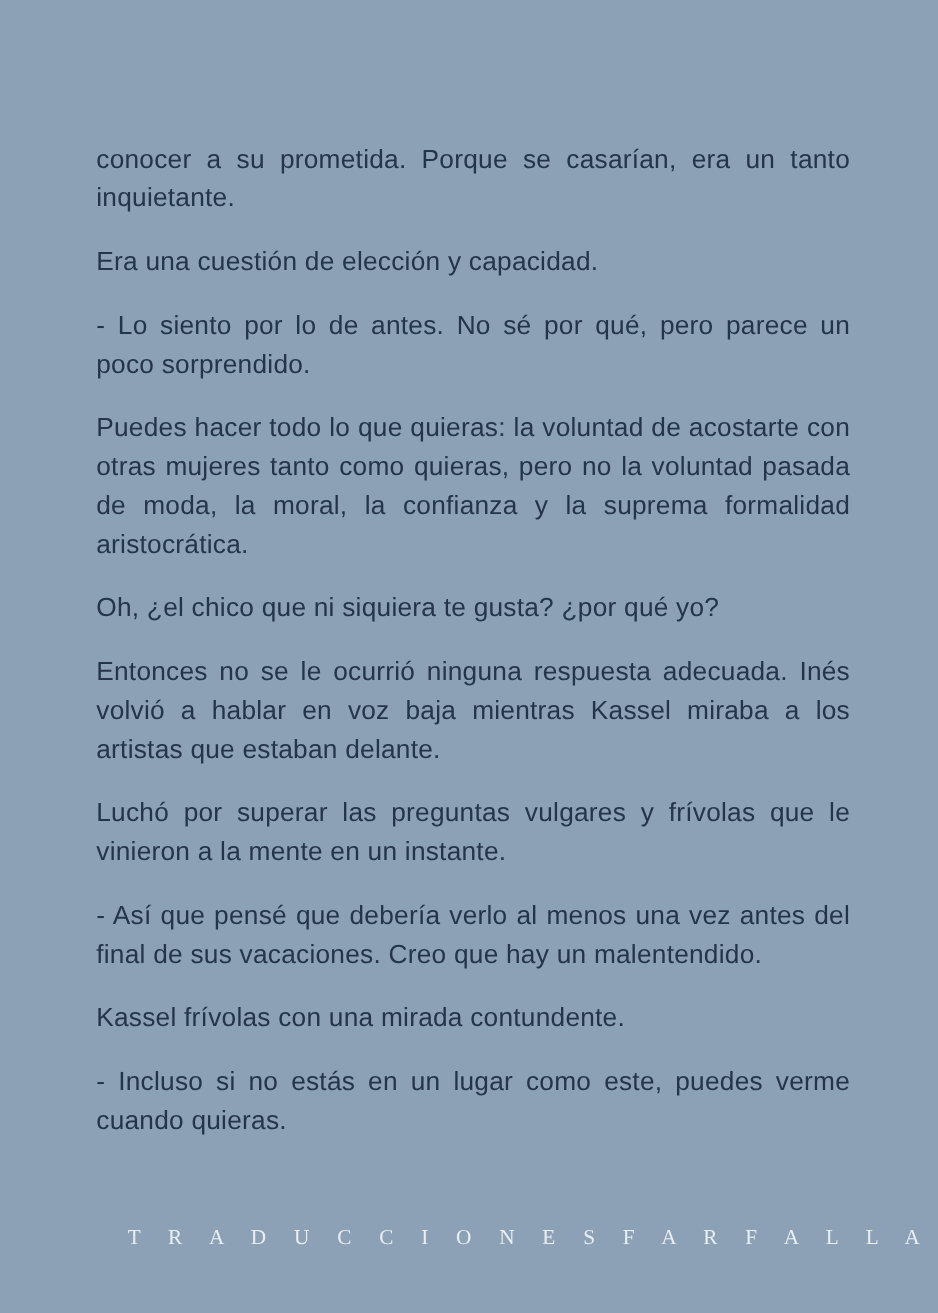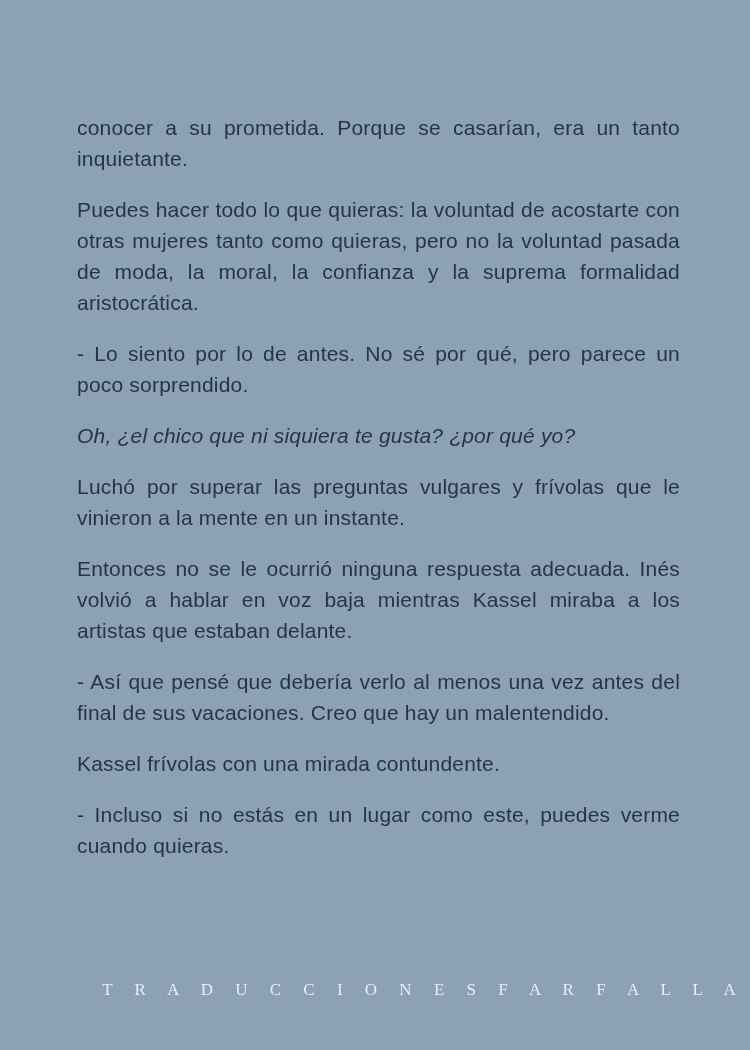--- a/index.html
+++ b/index.html
@@ -28,21 +28,20 @@
     font-size: 21px;
     line-height: 31px;
     letter-spacing: 0.2px;
   }
   .content p {
     margin: 0 0 20px 0;
     text-align: justify;
     text-justify: inter-word;
   }
   .content p.italic {
-    font-style: italic;
     text-align: left;
   }
   .footer {
     position: absolute;
     left: 0;
     bottom: 50px;
     width: 750px;
     text-align: center;
     color: #e9eef3;
     font-family: "Liberation Serif", "DejaVu Serif", serif;
@@ -52,24 +51,25 @@
     white-space: nowrap;
     padding-left: 44px;
   }
 </style>
 </head>
 <body>
 
 <div class="page">
   <div class="content">
     <p>conocer a su prometida. Porque se casarían, era un tanto inquietante.</p>
+    <p>Era una cuestión de elección y capacidad.</p>
+    <p>- Lo siento por lo de antes. No sé por qué, pero parece un poco sorprendido.</p>
     <p>Puedes hacer todo lo que quieras: la voluntad de acostarte con otras mujeres tanto como quieras, pero no la voluntad pasada de moda, la moral, la confianza y la suprema formalidad aristocrática.</p>
-    <p>- Lo siento por lo de antes. No sé por qué, pero parece un poco sorprendido.</p>
     <p class="italic">Oh, ¿el chico que ni siquiera te gusta? ¿por qué yo?</p>
+    <p>Entonces no se le ocurrió ninguna respuesta adecuada. Inés volvió a hablar en voz baja mientras Kassel miraba a los artistas que estaban delante.</p>
     <p>Luchó por superar las preguntas vulgares y frívolas que le vinieron a la mente en un instante.</p>
-    <p>Entonces no se le ocurrió ninguna respuesta adecuada. Inés volvió a hablar en voz baja mientras Kassel miraba a los artistas que estaban delante.</p>
     <p>- Así que pensé que debería verlo al menos una vez antes del final de sus vacaciones. Creo que hay un malentendido.</p>
     <p>Kassel frívolas con una mirada contundente.</p>
     <p>- Incluso si no estás en un lugar como este, puedes verme cuando quieras.</p>
   </div>
 </div>
 
 <div class="footer">T R A D U C C I O N E S   F A R F A L L A</div>
 
 </body></html>

